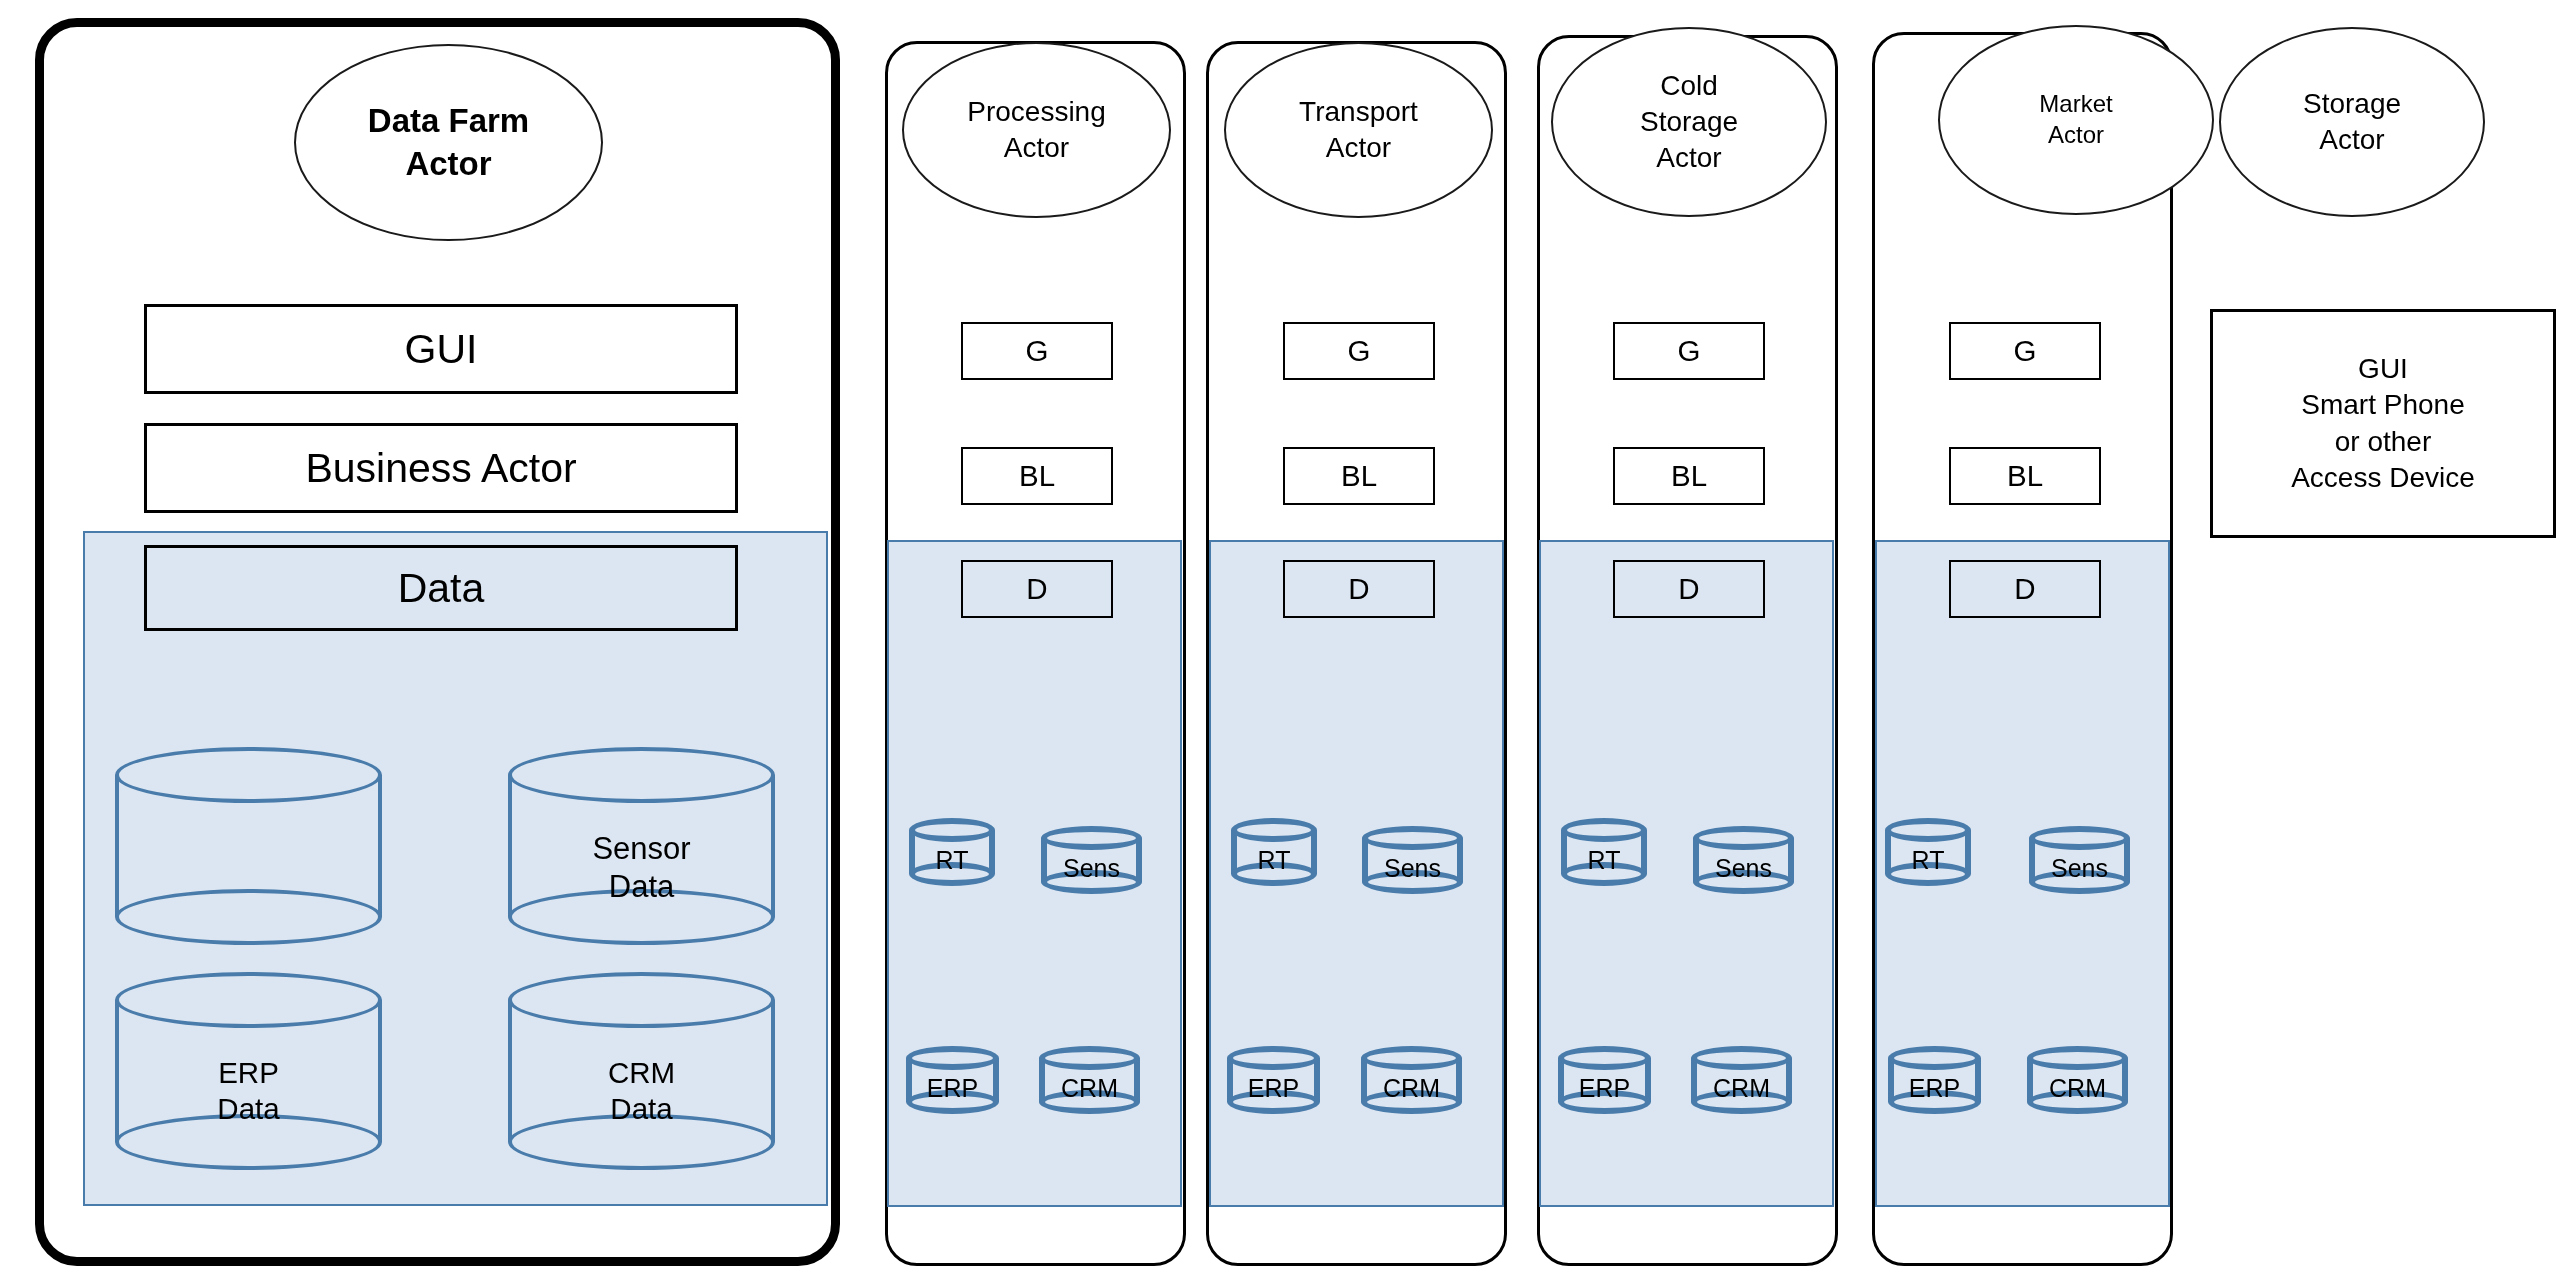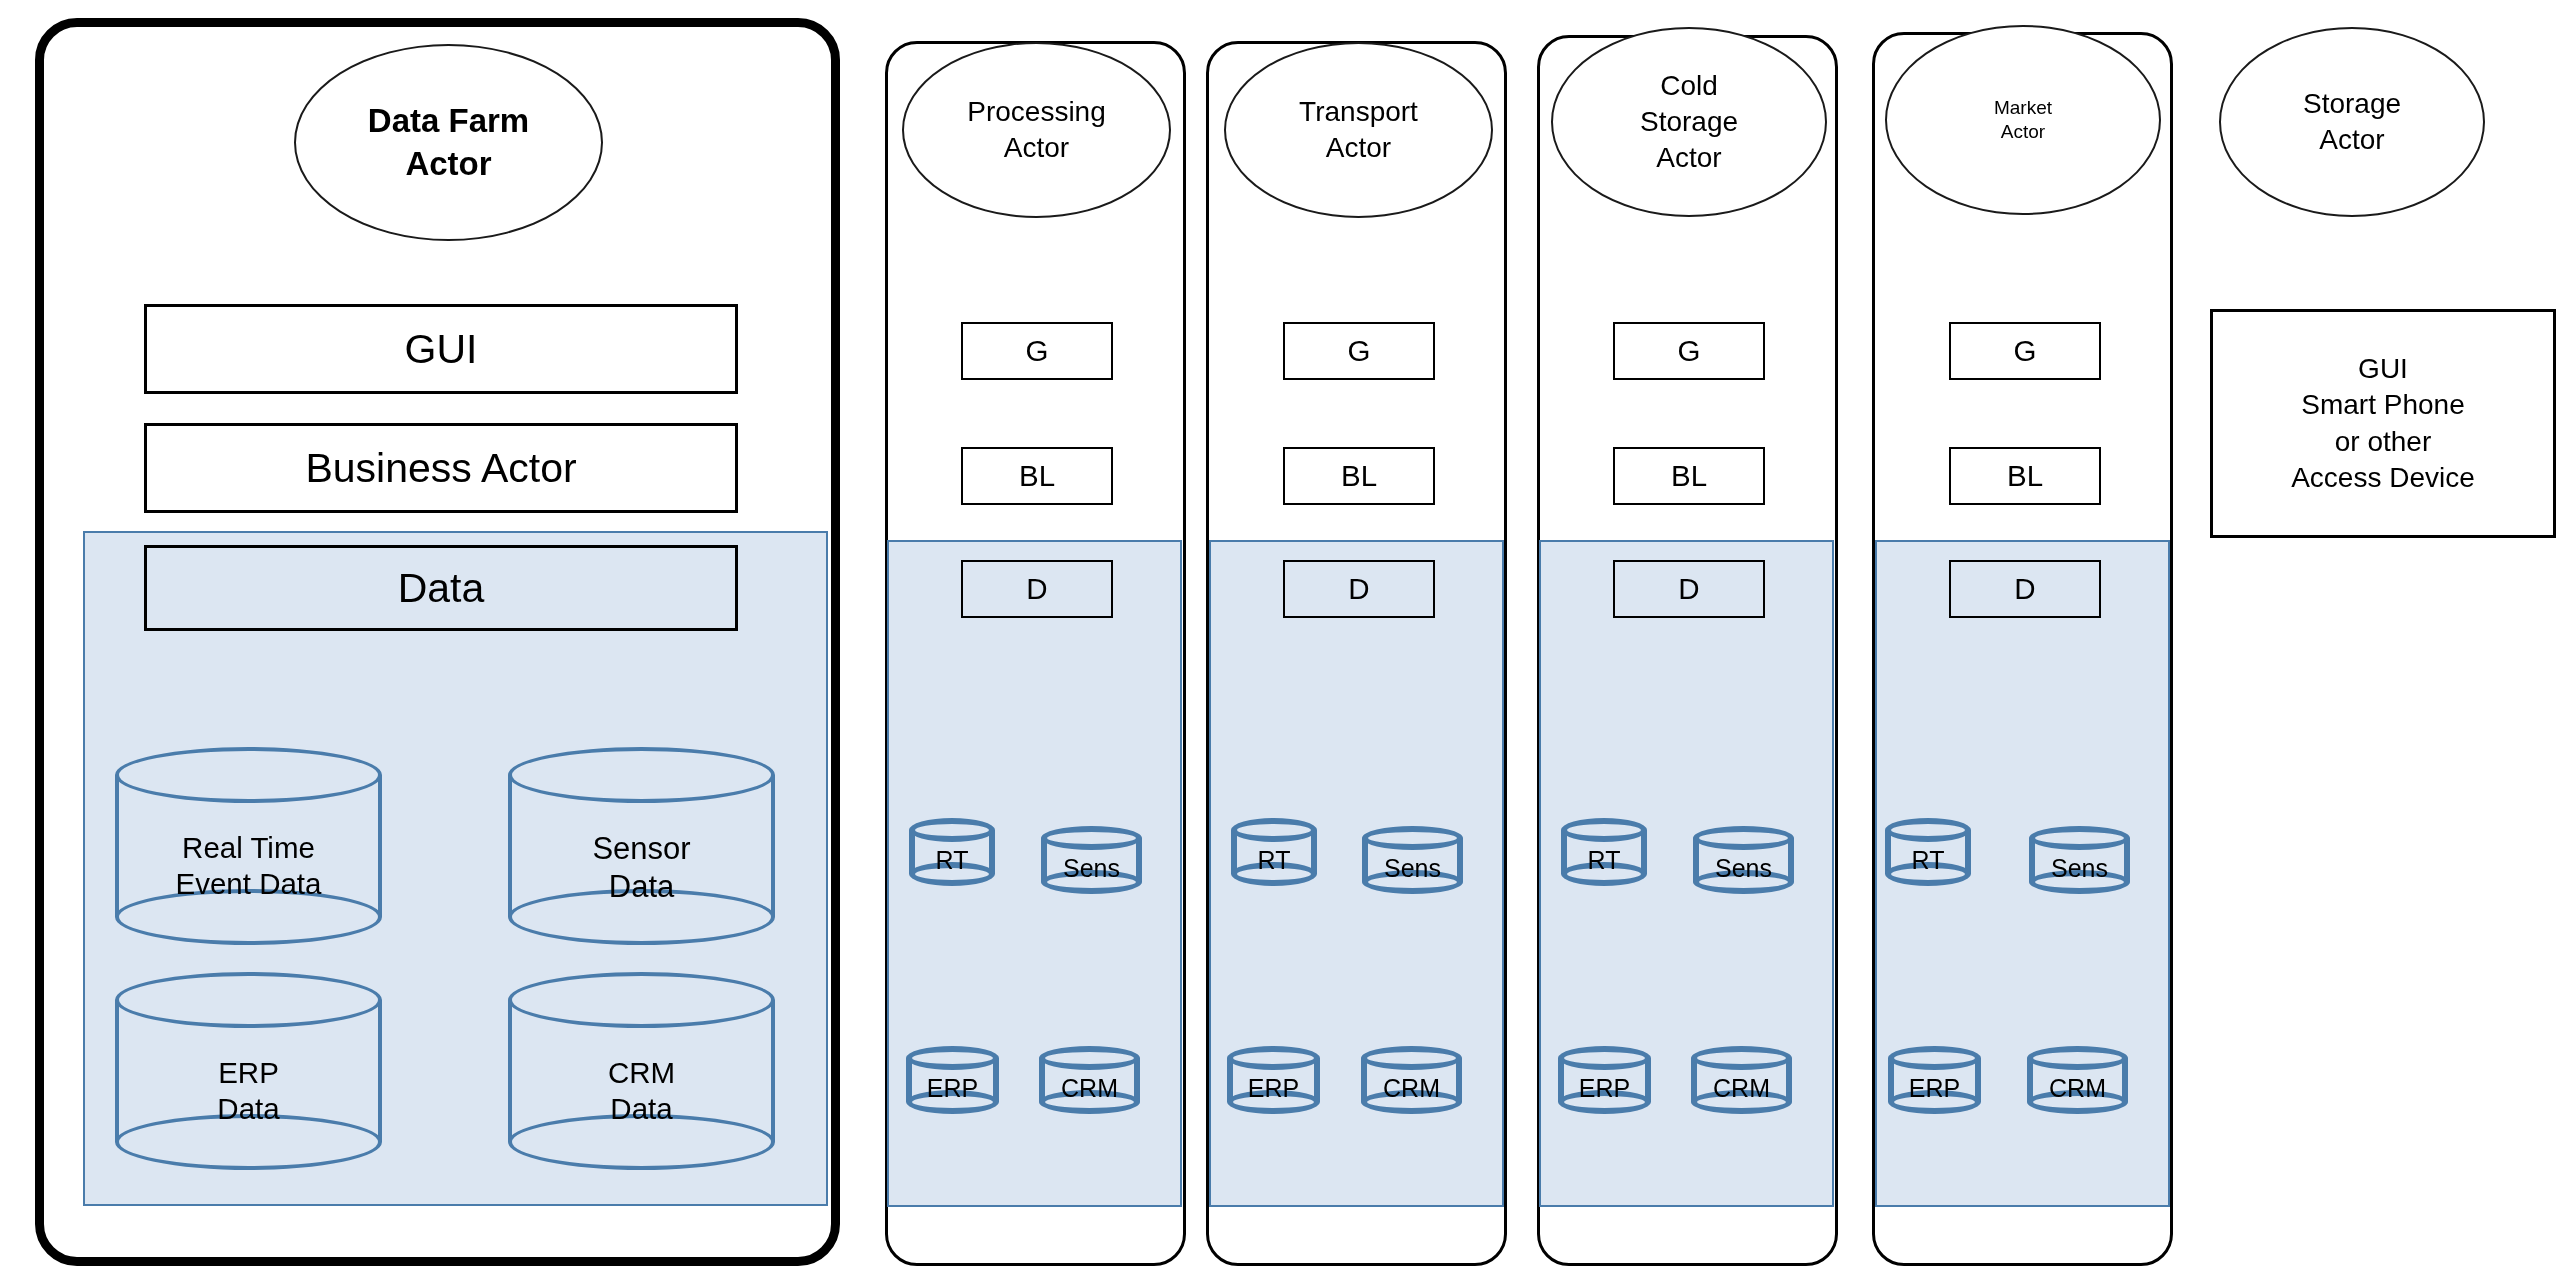--- a/index.html
+++ b/index.html
@@ -140,24 +140,20 @@
 </div>
 
 <div class="layerbox" style="left:144px; top:545px; width:594px; height:86px; font-size:41px;">
   <span>Data</span>
 </div>
 
 <div class="cyl big" style="left:115px; top:747px; width:267px; height:198px;">
   <div class="top" style="top:0; height:56px;"></div>
   <div class="body" style="top:28px; height:142px;"></div>
   <div class="bot" style="top:142px; height:56px;"></div>
-  <div class="label" style="top:83px; font-size:29.5px;">
-    <div>Real Time</div>
-    <div>Event Data</div>
-  </div>
 </div>
 
 <div class="cyl big" style="left:508px; top:747px; width:267px; height:198px;">
   <div class="top" style="top:0; height:56px;"></div>
   <div class="body" style="top:28px; height:142px;"></div>
   <div class="bot" style="top:142px; height:56px;"></div>
   <div class="label" style="top:83px; font-size:31px;">
     <div>Sensor</div>
     <div>Data</div>
   </div>
@@ -319,21 +315,21 @@
   <div class="top" style="top:0; height:24px;"></div>
   <div class="body" style="top:12px; height:44px;"></div>
   <div class="bot" style="top:44px; height:24px;"></div>
   <div class="label" style="top:27px; font-size:25px;">CRM</div>
 </div>
 
 <div class="card" style="left:1872px; top:32px; width:301px; height:1234px;"></div>
 
 <div class="datazone" style="left:1875px; top:540px; width:295px; height:667px;"></div>
 
-<div class="actor" style="left:1885px; top:25px; width:276px; height:190px; font-size:19px;">
+<div class="actor" style="left:1938px; top:25px; width:276px; height:190px; font-size:24px;">
   <div>
     <div>Market</div>
     <div>Actor</div>
   </div>
 </div>
 
 <div class="layerbox small" style="left:1949px; top:322px; width:152px; height:58px; font-size:29.5px;">
   <span>G</span>
 </div>
 <div class="layerbox small" style="left:1949px; top:447px; width:152px; height:58px; font-size:29.5px;">

